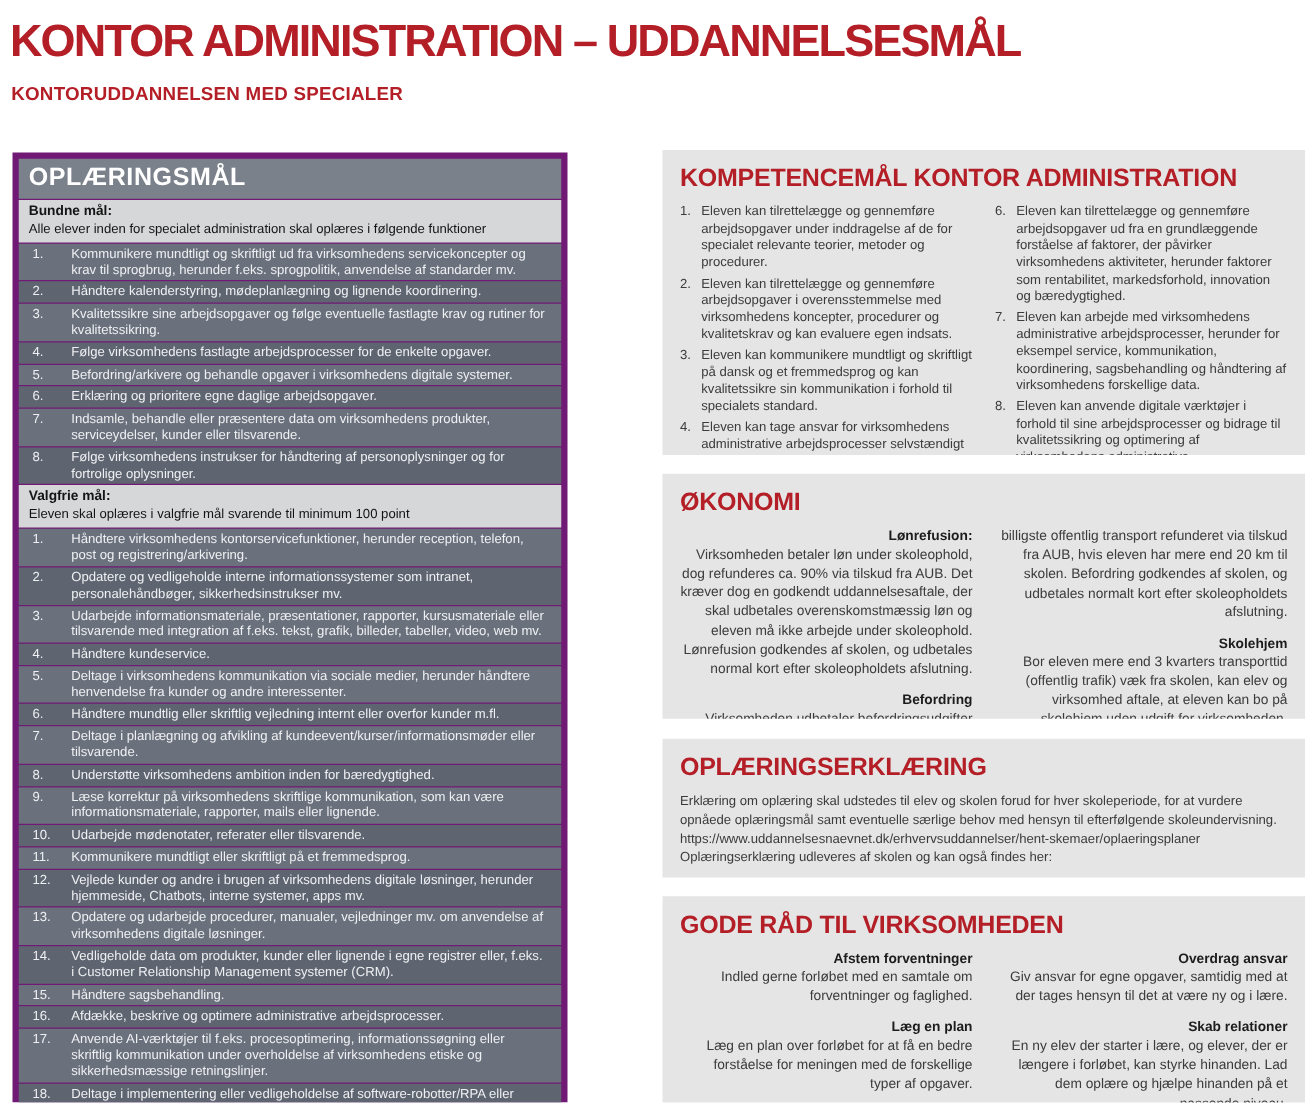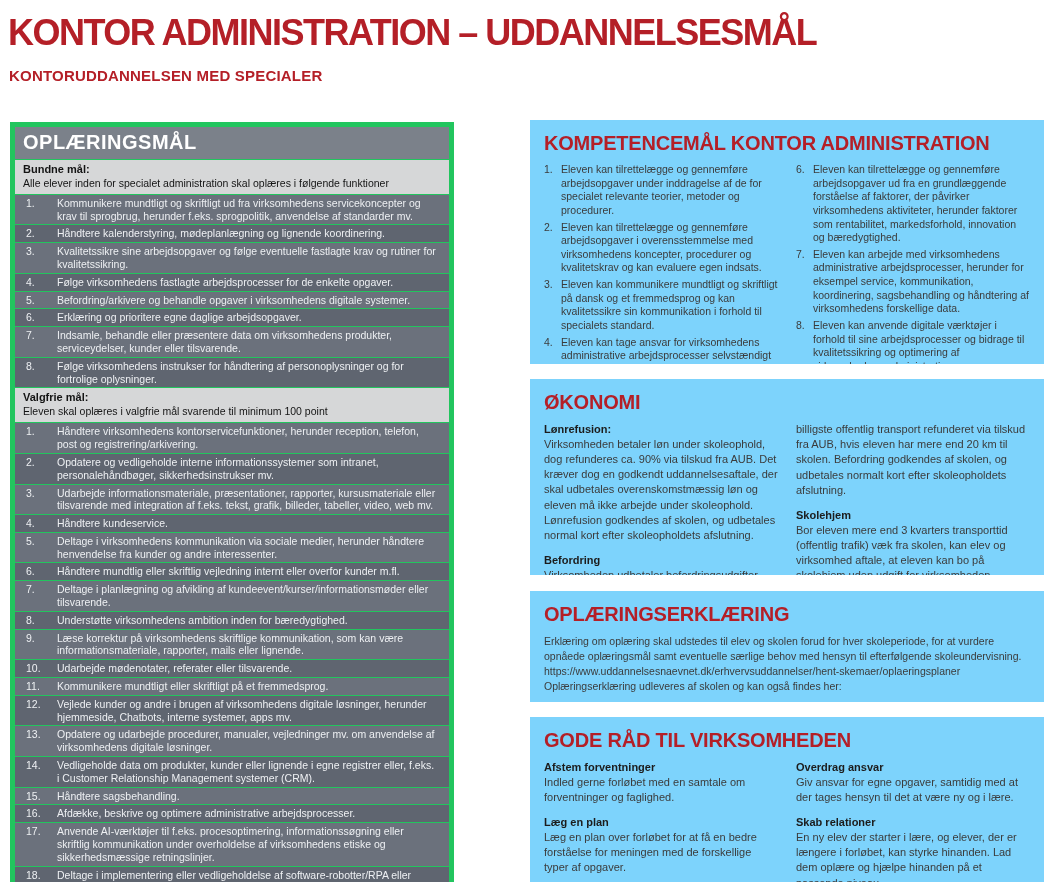--- a/index.html
+++ b/index.html
@@ -13,21 +13,21 @@
     letter-spacing:-1.5px; white-space:nowrap;
   }
   .doc-subtitle {
     position:absolute; left:9px; top:67px;
     font-size:15px; font-weight:700; color:#b41f27; letter-spacing:0.2px;
   }
 
   
   .goals-table {
     position:absolute; left:10px; top:122px; width:444px; height:760px;
-    background:#22c55e; padding:5px 5px 0 5px; overflow:hidden;
+    background:#701a75; padding:5px 5px 0 5px; overflow:hidden;
   }
   .goals-header {
     background:#7b818a; color:#ffffff;
     font-size:20px; font-weight:800; letter-spacing:0.5px;
     padding:4px 8px 5px 8px; margin-bottom:1px;
   }
   .goals-band {
     background:#d6d7d8; color:#141414;
     padding:3px 8px 4px 8px; margin-bottom:1px;
     font-size:10.5px; line-height:1.25;
@@ -35,39 +35,39 @@
   .goals-band .band-label { font-weight:800; font-size:11px; }
   .goal-row { display:flex; margin-bottom:1px; color:#eef0f3; font-size:10.5px; line-height:1.22; }
   .goal-row.odd  { background:#6b717c; }
   .goal-row.even { background:#5f6570; }
   .goal-row .n { flex:none; width:42px; padding:2px 0 2px 11px; }
   .goal-row .t { flex:1; padding:2px 12px 2px 0; }
 
   
   .panel {
     position:absolute; left:530px; width:514px;
-    background:#7dd3fc; padding:12px 14px; overflow:hidden;
+    background:#e5e5e5; padding:12px 14px; overflow:hidden;
   }
   .panel h2 {
     font-size:20px; font-weight:800; color:#b41f27;
     letter-spacing:-0.2px; margin-bottom:8px;
   }
   .panel-kompetence { top:120px; height:244px; }
   .panel-oekonomi   { top:379px; height:196px; }
   .panel-erklaering { top:591px; height:111px; }
   .panel-raad       { top:717px; height:197px; }
 
   .two-col { display:flex; gap:18px; }
   .two-col > div { flex:1; min-width:0; }
 
   .num-list .li { display:flex; margin-bottom:3px; font-size:10.5px; line-height:1.3; color:#3b3b3b; }
   .num-list .li .n { flex:none; width:17px; }
   .num-list .li .t { flex:1; }
 
-  .block { margin-bottom:10px; }
+  .block { margin-bottom:10px;text-align:right; }
   .block .bh { font-weight:800; color:#1c1c1c; font-size:11px; line-height:1.35; }
   .block .bp { font-size:11px; line-height:1.38; color:#3b3b3b; }
   .erklaering-text { font-size:10.5px; line-height:1.42; color:#3b3b3b; }
 </style>
 </head>
 <body>
 
 <div class="doc-title">KONTOR ADMINISTRATION – UDDANNELSESMÅL</div>
 <div class="doc-subtitle">KONTORUDDANNELSEN MED SPECIALER</div>
 

